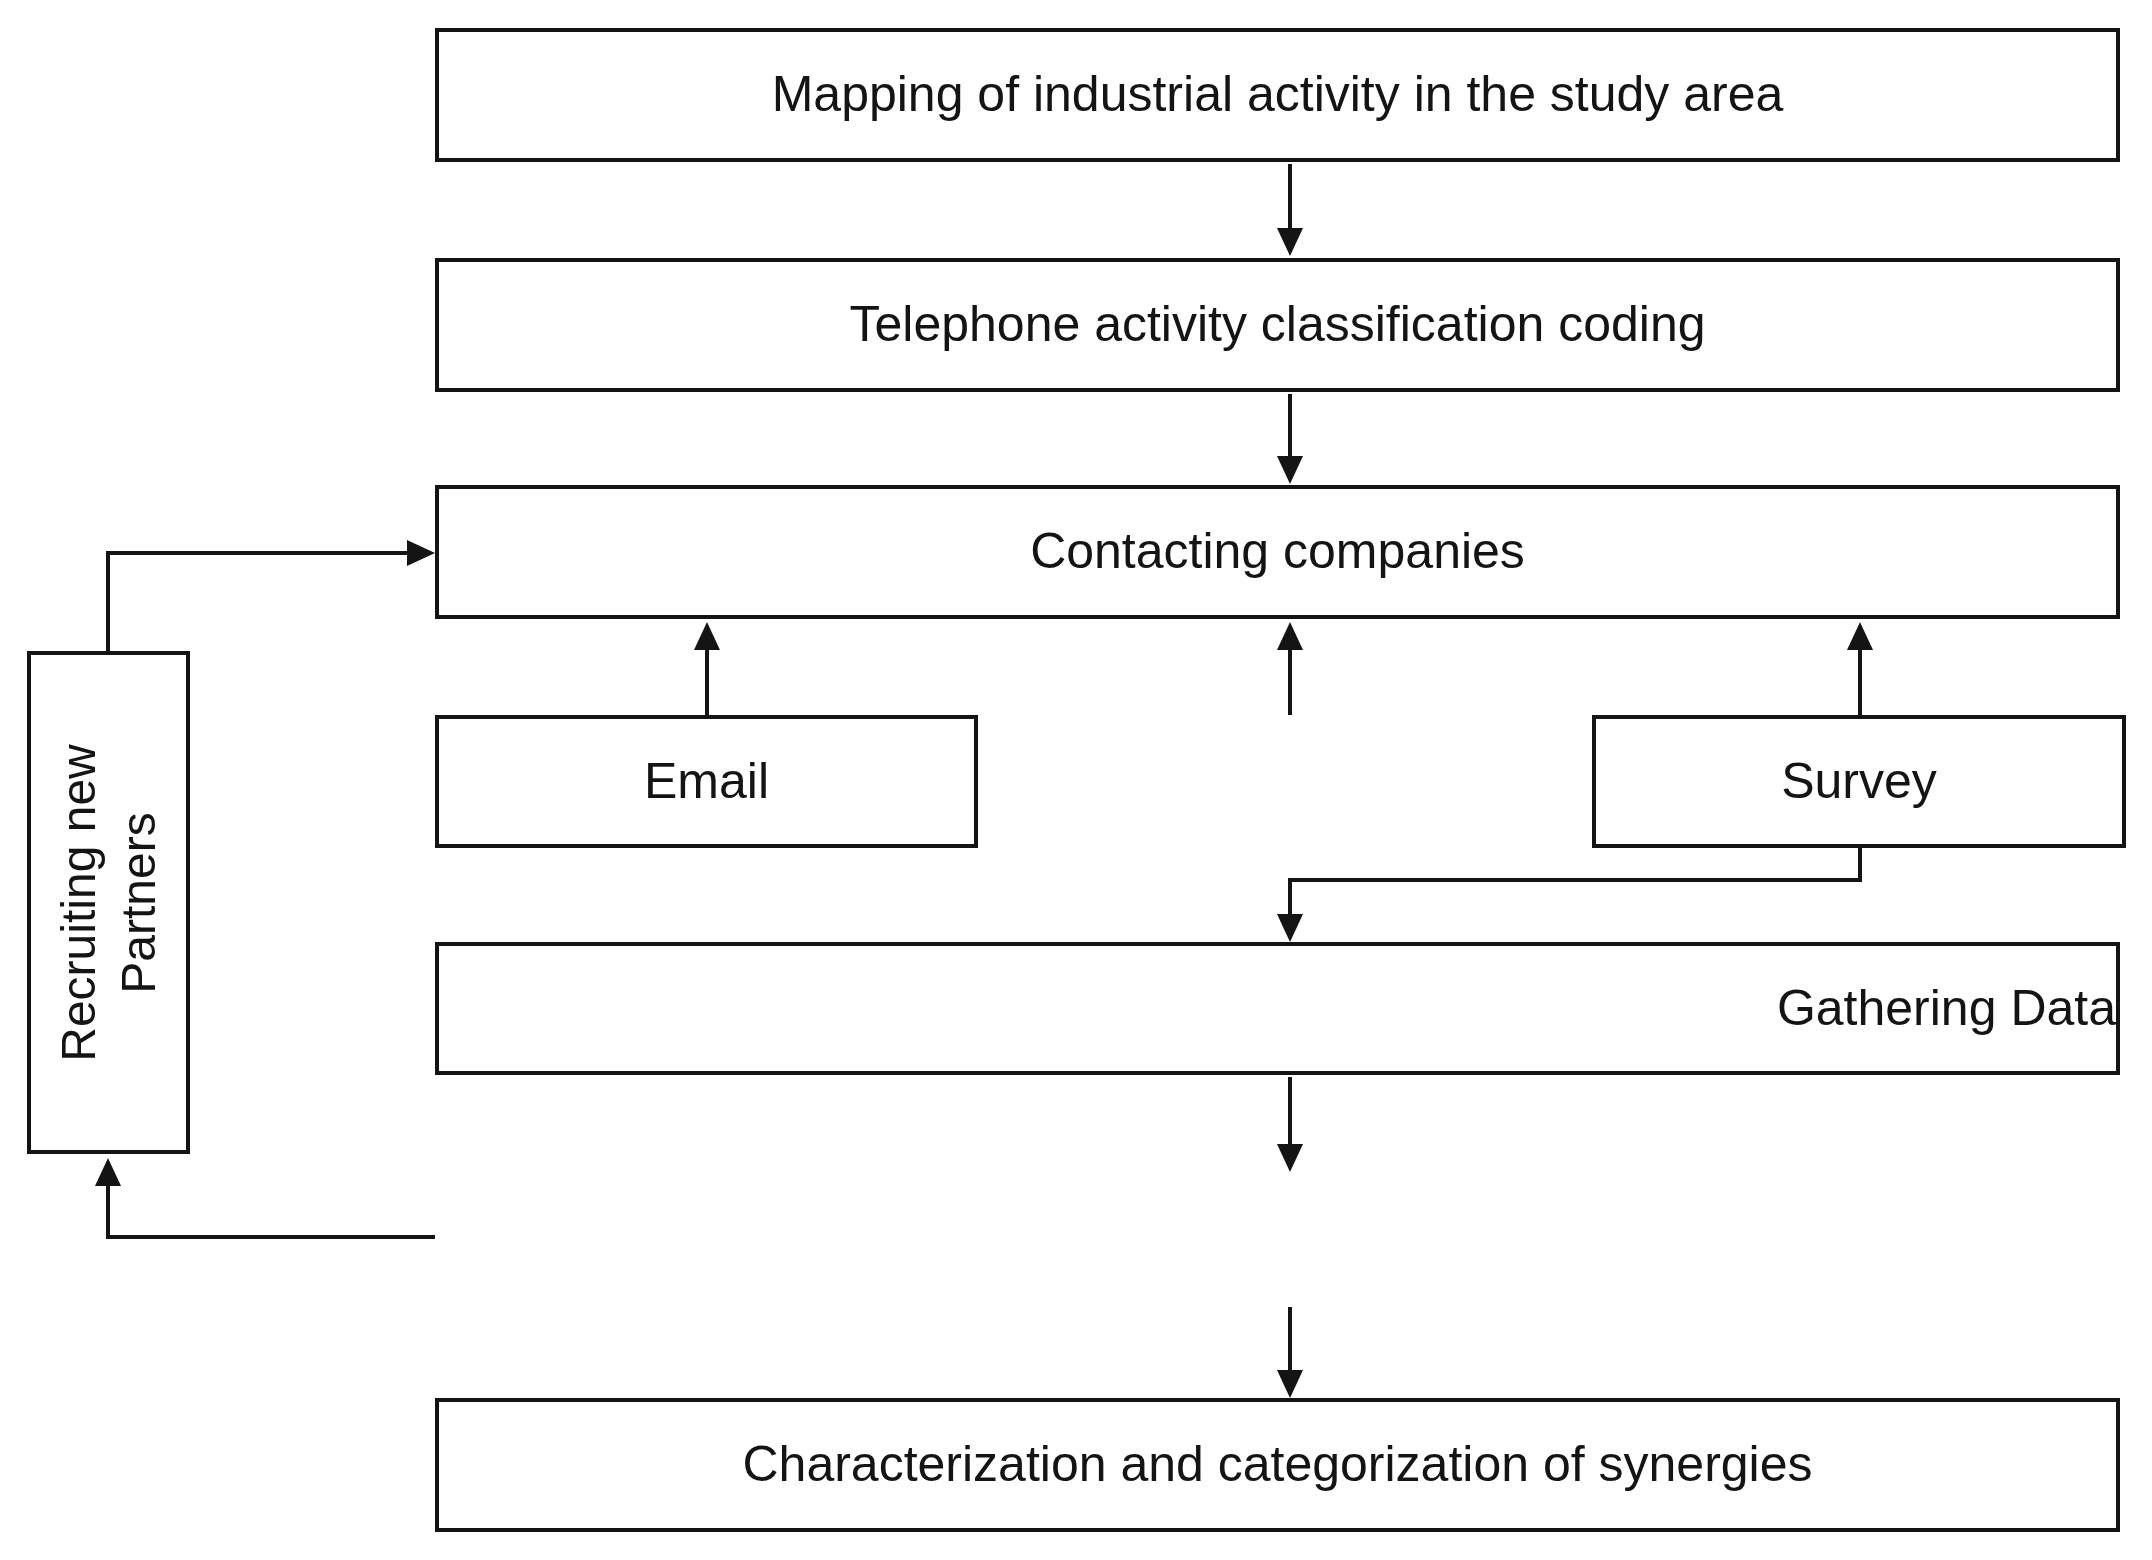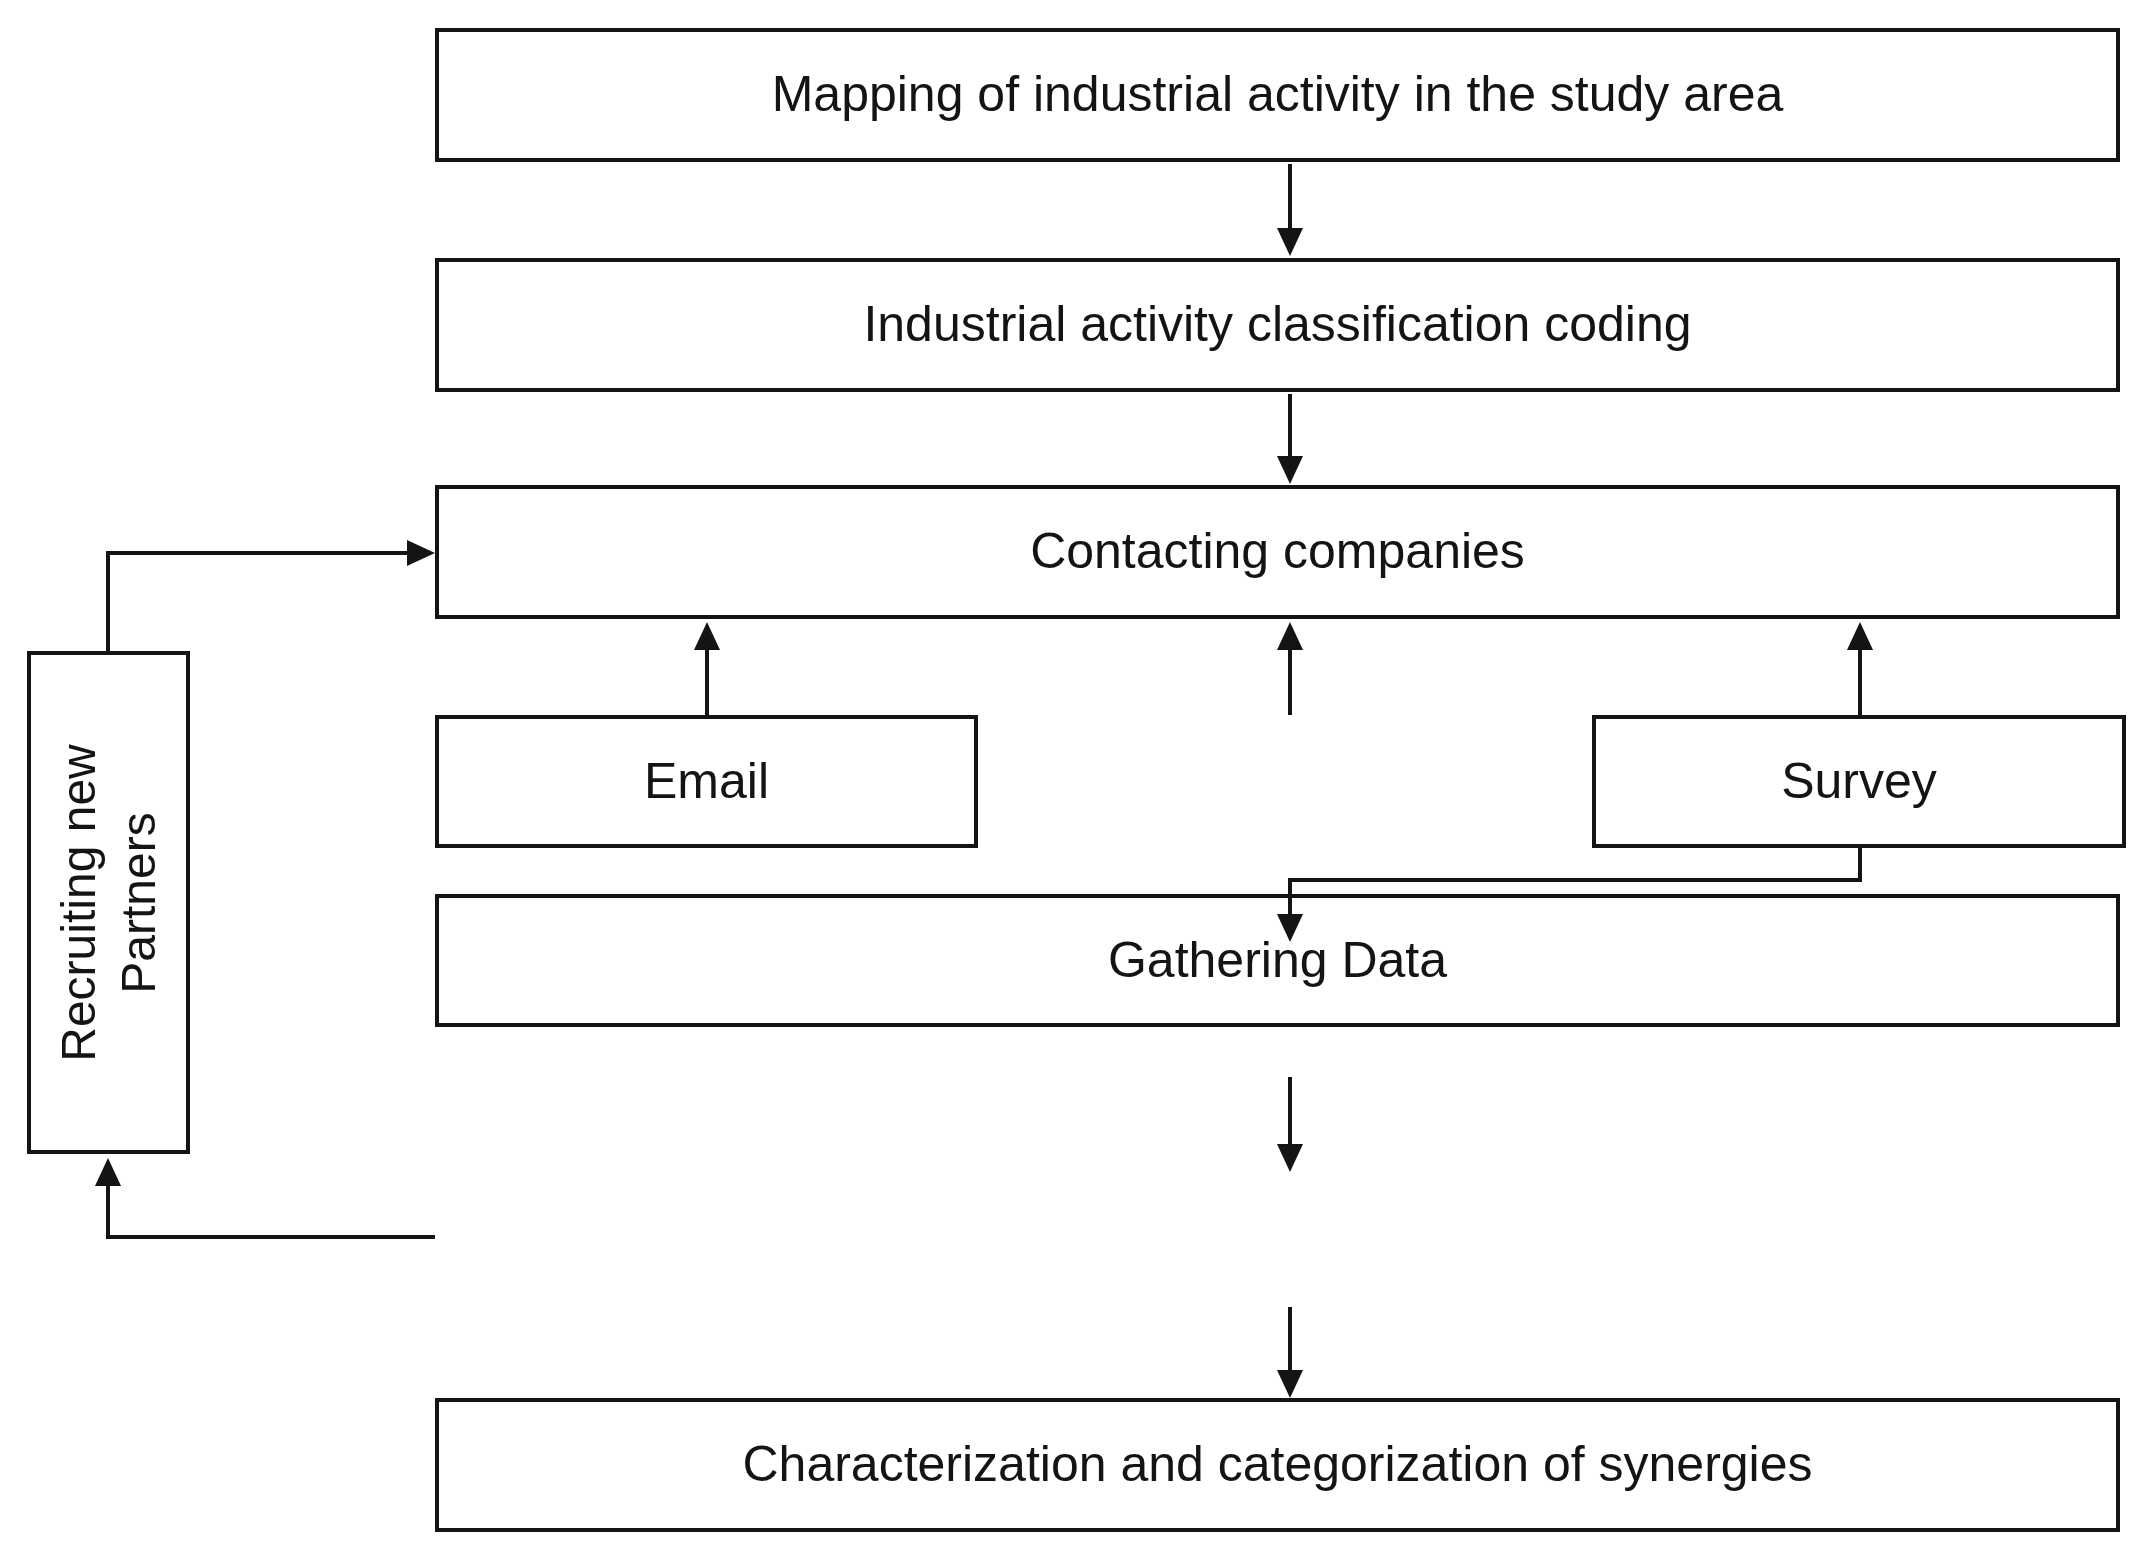--- a/index.html
+++ b/index.html
@@ -56,37 +56,37 @@
 </head>
 <body>
 
 <div class="canvas">
 
   <div class="box" style="left:435px; top:28px; width:1685px; height:134px;">
     <span>Mapping of industrial activity in the study area</span>
   </div>
 
   <div class="box" style="left:435px; top:258px; width:1685px; height:134px;">
-    <span>Industrial activity classification coding</span>
+    <span>Telephone activity classification coding</span>
   </div>
 
   <div class="box" style="left:435px; top:485px; width:1685px; height:134px;">
     <span>Contacting companies</span>
   </div>
 
   <div class="box" style="left:435px; top:715px; width:543px; height:133px;">
     <span>Email</span>
   </div>
 
 
   <div class="box" style="left:1592px; top:715px; width:534px; height:133px;">
     <span>Survey</span>
   </div>
 
-  <div class="box" style="left:435px; top:894px; width:1685px; height:133px;">
+  <div class="box" style="left:435px; top:942px; width:1685px; height:133px;justify-content:flex-end;">
     <span>Gathering Data</span>
   </div>
 
 
   <div class="box" style="left:435px; top:1398px; width:1685px; height:134px;">
     <span>Characterization and categorization of synergies</span>
   </div>
 
   <div class="box" style="left:27px; top:651px; width:163px; height:503px;">
     <div class="vbox-text">

